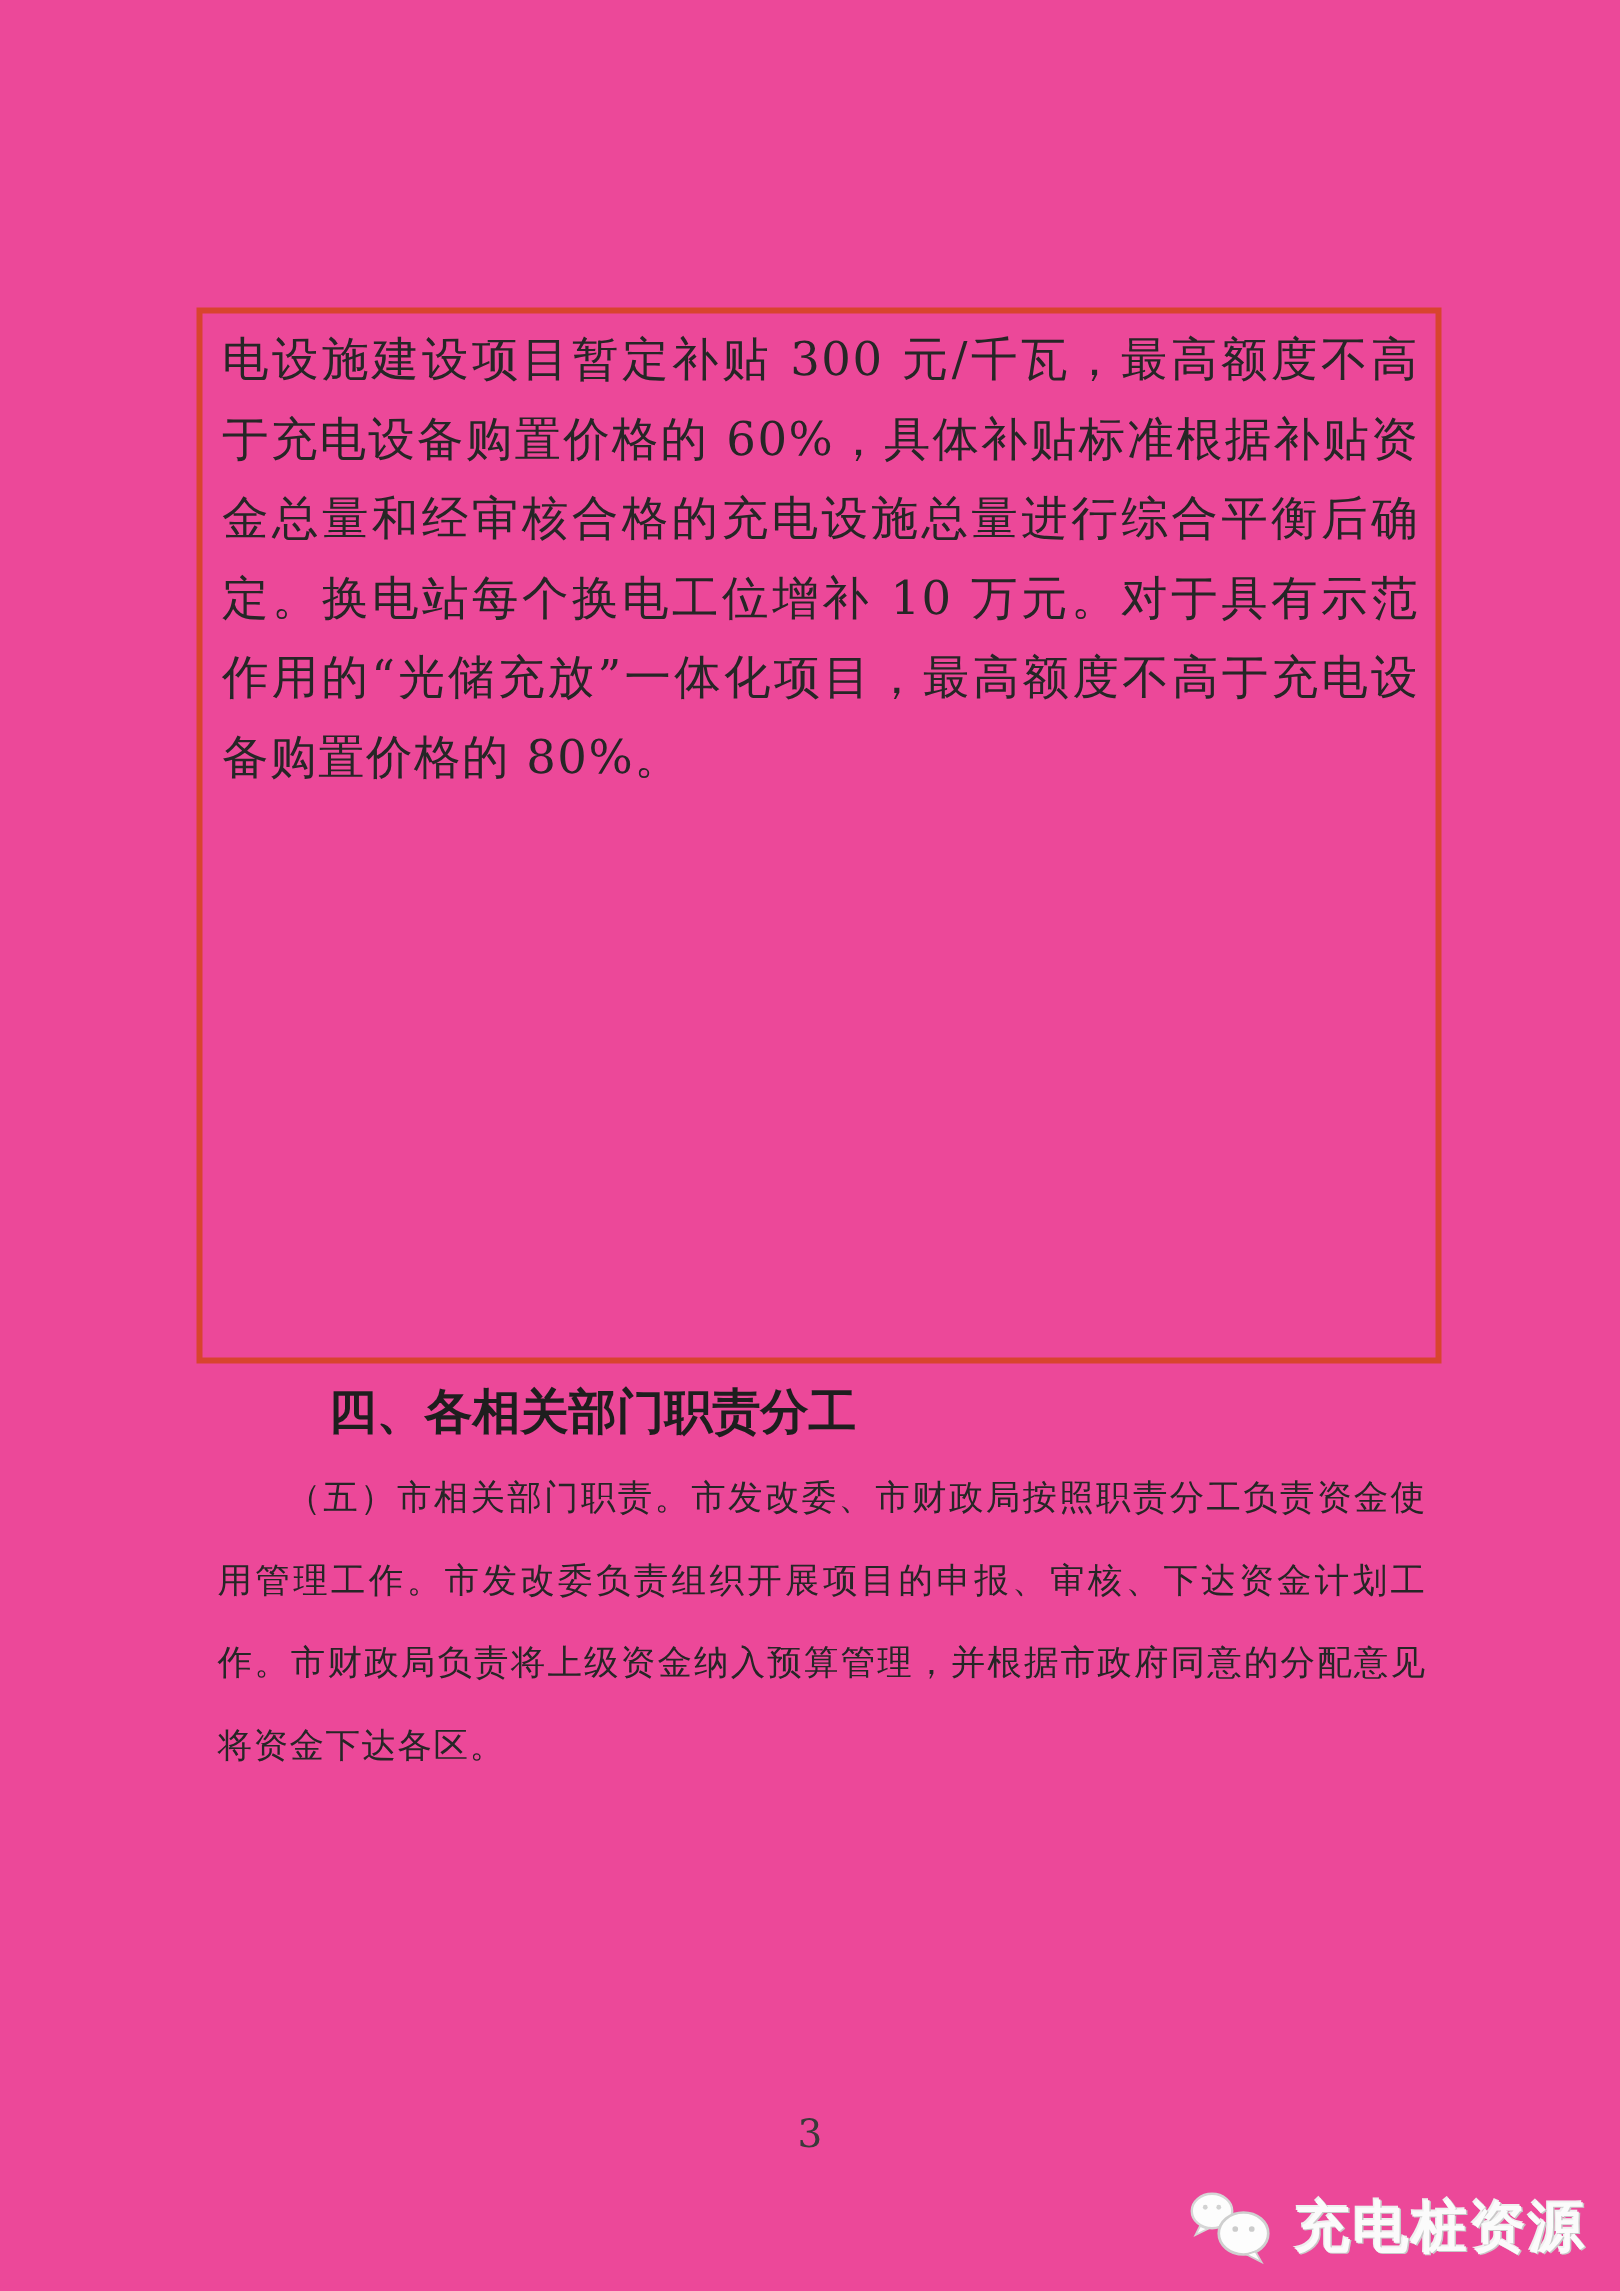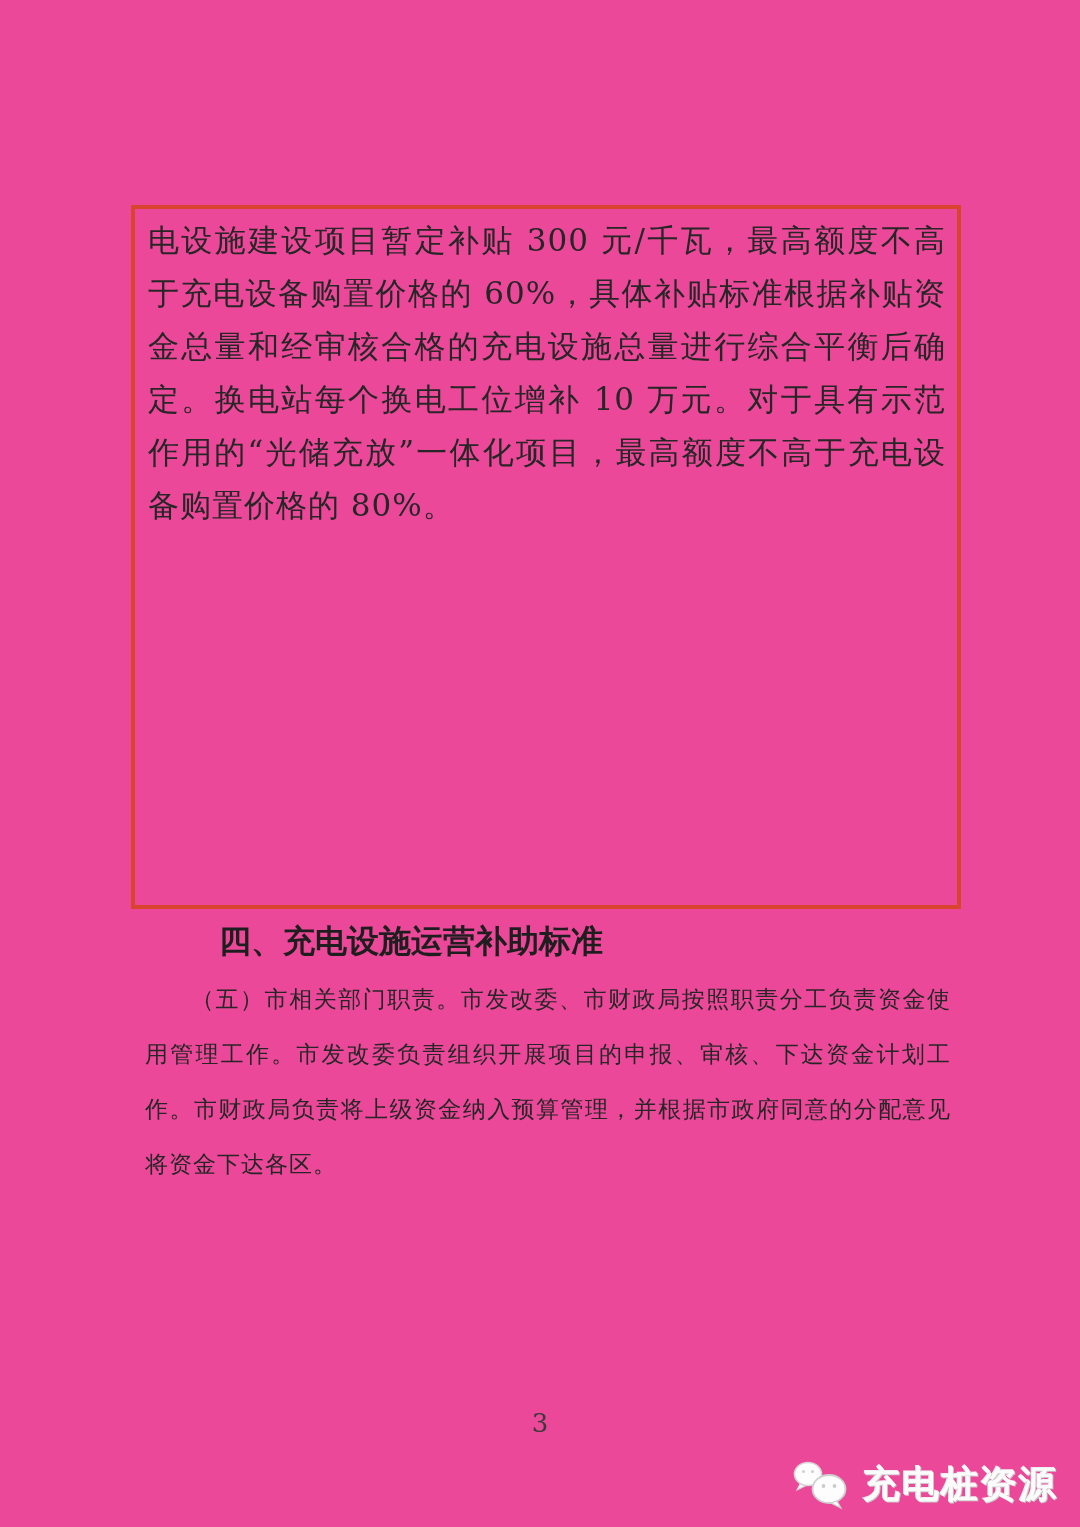--- a/index.html
+++ b/index.html
@@ -94,21 +94,21 @@
 </head>
 <body>
 
 <div class="page">
 
   <div class="red-box">
     <p class="no-indent">电设施建设项目暂定补贴 300 元/千瓦，最高额度不高于充电设备购置价格的 60%，具体补贴标准根据补贴资金总量和经审核合格的充电设施总量进行综合平衡后确定。换电站每个换电工位增补 10 万元。对于具有示范作用的“光储充放”一体化项目，最高额度不高于充电设备购置价格的 80%。</p>
   </div>
 
   <div class="after-box">
-    <h2 class="section-heading">四、充电设施运营补助标准</h2>
+    <h2 class="section-heading">四、各相关部门职责分工</h2>
     <p class="body-para">（五）市相关部门职责。市发改委、市财政局按照职责分工负责资金使用管理工作。市发改委负责组织开展项目的申报、审核、下达资金计划工作。市财政局负责将上级资金纳入预算管理，并根据市政府同意的分配意见将资金下达各区。</p>
   </div>
 
   <div class="page-number">3</div>
 
   <div class="watermark">
     <span class="wm-icon">
       <svg viewBox="0 0 62 52" width="62" height="52" xmlns="http://www.w3.org/2000/svg">
 
         <ellipse cx="17" cy="15" rx="13.5" ry="11.5" fill="#fdfdfd" stroke="#d6d6d6" stroke-width="1.6"></ellipse>

